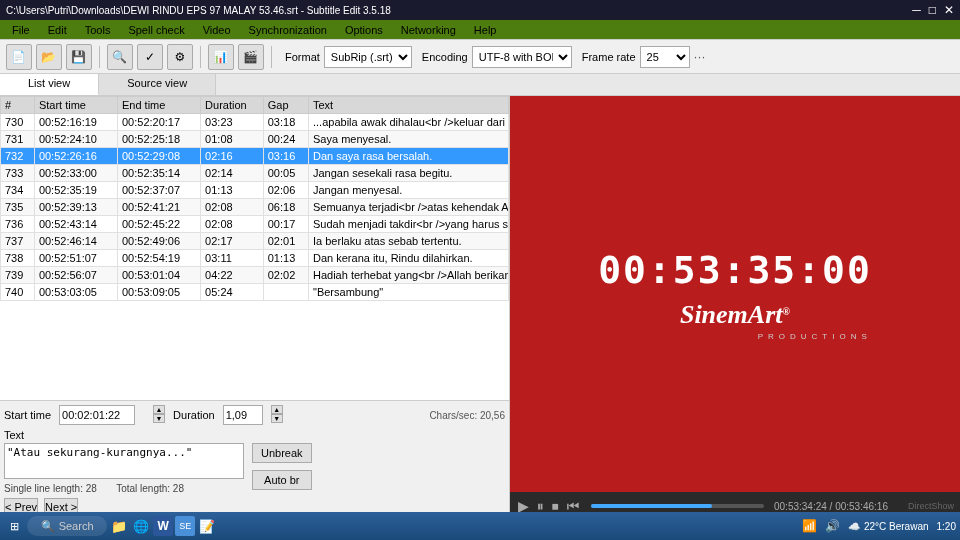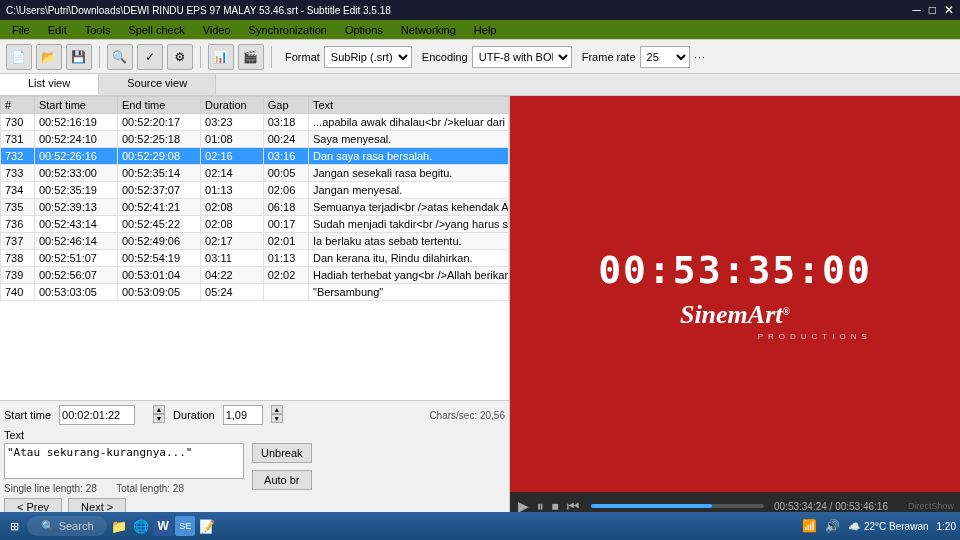--- a/index.html
+++ b/index.html
@@ -128,21 +128,21 @@
     .time-input { width: 76px; height: 20px; font-size: 11px; border: 1px solid #aaa; padding: 1px 2px; }
     .duration-input { width: 40px; height: 20px; font-size: 11px; border: 1px solid #aaa; padding: 1px 2px; }
     .chars-label { font-size: 10px; color: #555; margin-left: auto; }
     #edit-textarea { width: 240px; height: 36px; font-size: 11px; border: 1px solid #aaa; resize: none; padding: 2px; }
     #edit-row2 { display: flex; gap: 4px; }
     .edit-btn { padding: 2px 8px; font-size: 11px; background: #e0e0e0; border: 1px solid #aaa; cursor: pointer; height: 20px; }
     #line-info { font-size: 10px; color: #444; margin-top: 2px; }
 
     
     #nav-row { display: flex; gap: 6px; align-items: center; margin-top: 4px; }
-    .nav-btn { padding: 2px 12px; font-size: 11px; background: #e0e0e0; border: 1px solid #aaa; cursor: pointer; }
+    .nav-btn { padding: 2px 0; font-size: 11px; background: #e0e0e0; border: 1px solid #aaa; cursor: pointer; }
 
     
     #right-panel {
       flex: 1;
       background: #1a1a1a;
       display: flex;
       flex-direction: column;
     }
     #video-display {
       flex: 1;

